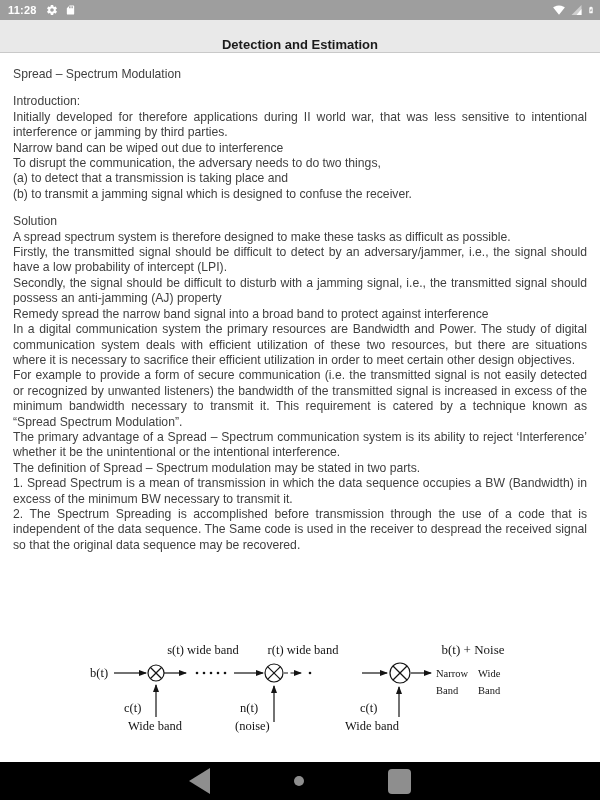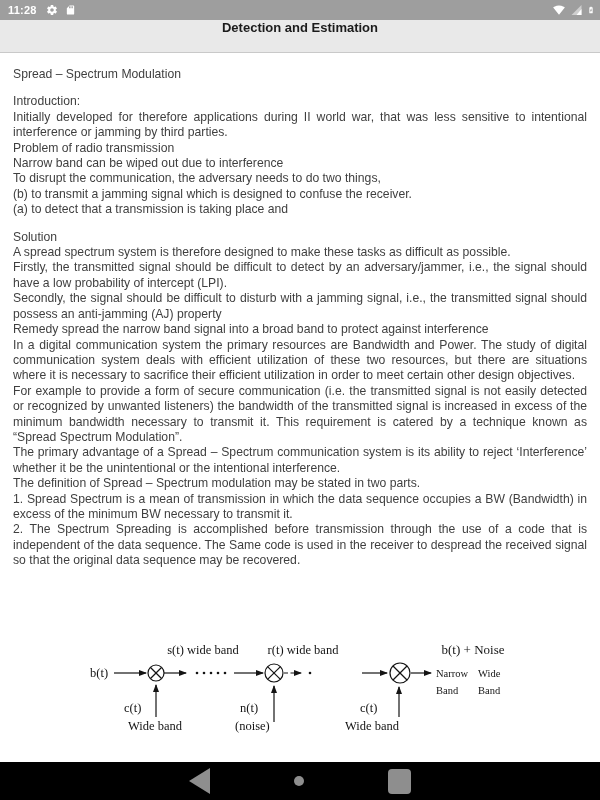--- a/index.html
+++ b/index.html
@@ -18,21 +18,21 @@
   }
   .sb-left, .sb-right { display:flex; align-items:center; }
   .sb-time { color:#ffffff; font-size:11px; font-weight:bold; letter-spacing:.2px; margin-right:9px; }
   .sb-icon { display:inline-flex; align-items:center; margin-right:7px; }
   .sb-right .sb-icon { margin-right:0; margin-left:4px; }
 
   
   .app-bar {
     position:absolute; top:20px; left:0; width:600px; height:33px;
     background:#e9e9e9; border-bottom:1px solid #c9c9c9; box-sizing:border-box;
-    display:flex; align-items:flex-start; justify-content:center;
+    display:flex; align-items:flex-end; justify-content:center;
   }
   .app-title { font-size:13px; font-weight:bold; color:#1b1b1b; }
 
   
   .content {
     position:absolute; top:54px; left:0; width:600px; height:708px;
     background:#ffffff; box-sizing:border-box; padding:13px 13px 0 13px;
     overflow:hidden;
   }
   .para {
@@ -103,25 +103,24 @@
   <div class="app-bar">
     <span class="app-title">Detection and Estimation</span>
   </div>
 
   <div class="content">
     <div>
         <p class="para">Spread – Spectrum Modulation</p>
         <p class="blank"></p>
         <p class="para">Introduction:</p>
         <p class="para">Initially developed for therefore applications during II world war, that was less sensitive to intentional interference or jamming by third parties.</p>
-        <p class="para">Problem of radio transmission</p>
         <p class="para">Narrow band can be wiped out due to interference</p>
         <p class="para">To disrupt the communication, the adversary needs to do two things,</p>
+        <p class="para">(a) to detect that a transmission is taking place and</p>
         <p class="para">(b) to transmit a jamming signal which is designed to confuse the receiver.</p>
-        <p class="para">(a) to detect that a transmission is taking place and</p>
         <p class="blank"></p>
         <p class="para">Solution</p>
         <p class="para">A spread spectrum system is therefore designed to make these tasks as difficult as possible.</p>
         <p class="para">Firstly, the transmitted signal should be difficult to detect by an adversary/jammer, i.e., the signal should have a low probability of intercept (LPI).</p>
         <p class="para">Secondly, the signal should be difficult to disturb with a jamming signal, i.e., the transmitted signal should possess an anti-jamming (AJ) property</p>
         <p class="para">Remedy spread the narrow band signal into a broad band to protect against interference</p>
         <p class="para">In a digital communication system the primary resources are Bandwidth and Power. The study of digital communication system deals with efficient utilization of these two resources, but there are situations where it is necessary to sacrifice their efficient utilization in order to meet certain other design objectives.</p>
         <p class="para">For example to provide a form of secure communication (i.e. the transmitted signal is not easily detected or recognized by unwanted listeners) the bandwidth of the transmitted signal is increased in excess of the minimum bandwidth necessary to transmit it. This requirement is catered by a technique known as “Spread Spectrum Modulation”.</p>
         <p class="para">The primary advantage of a Spread – Spectrum communication system is its ability to reject ‘Interference’ whether it be the unintentional or the intentional interference.</p>
         <p class="para">The definition of Spread – Spectrum modulation may be stated in two parts.</p>

